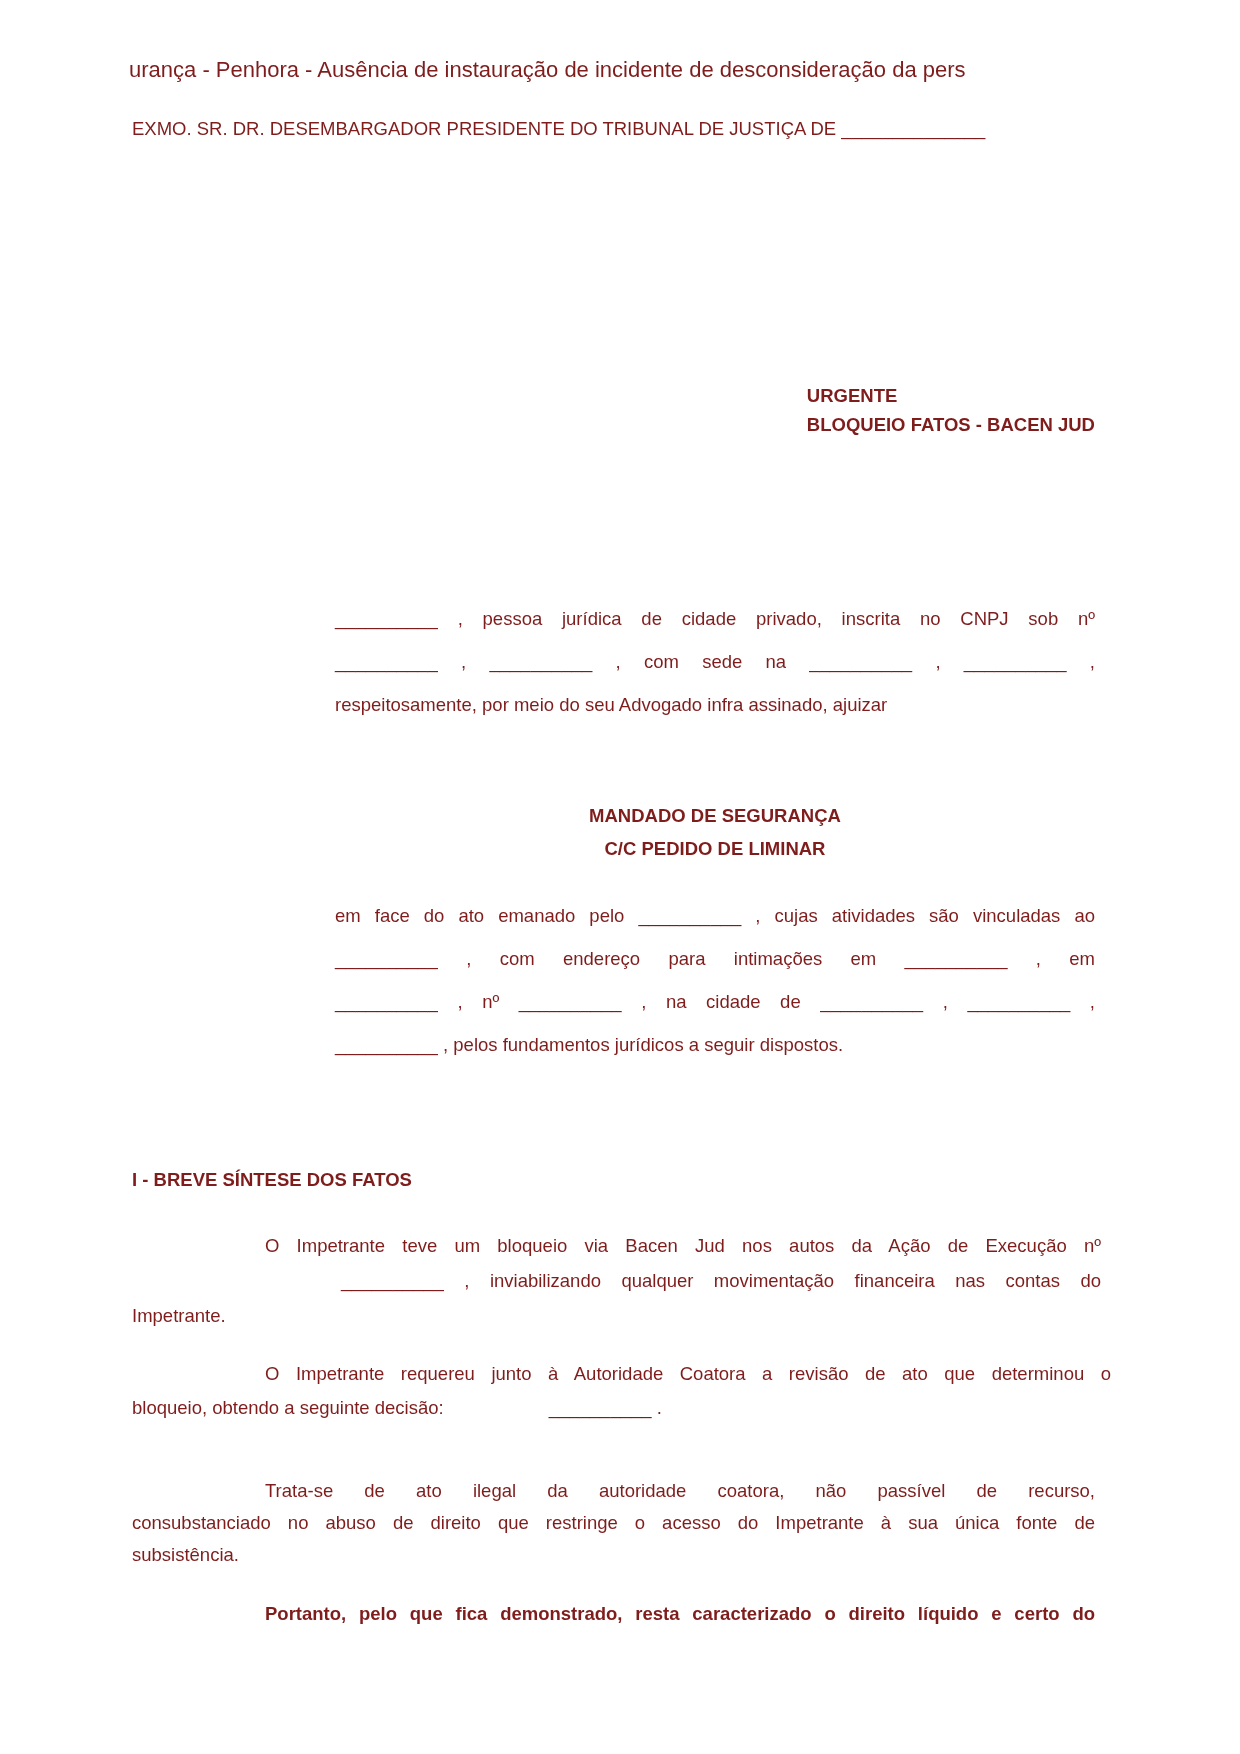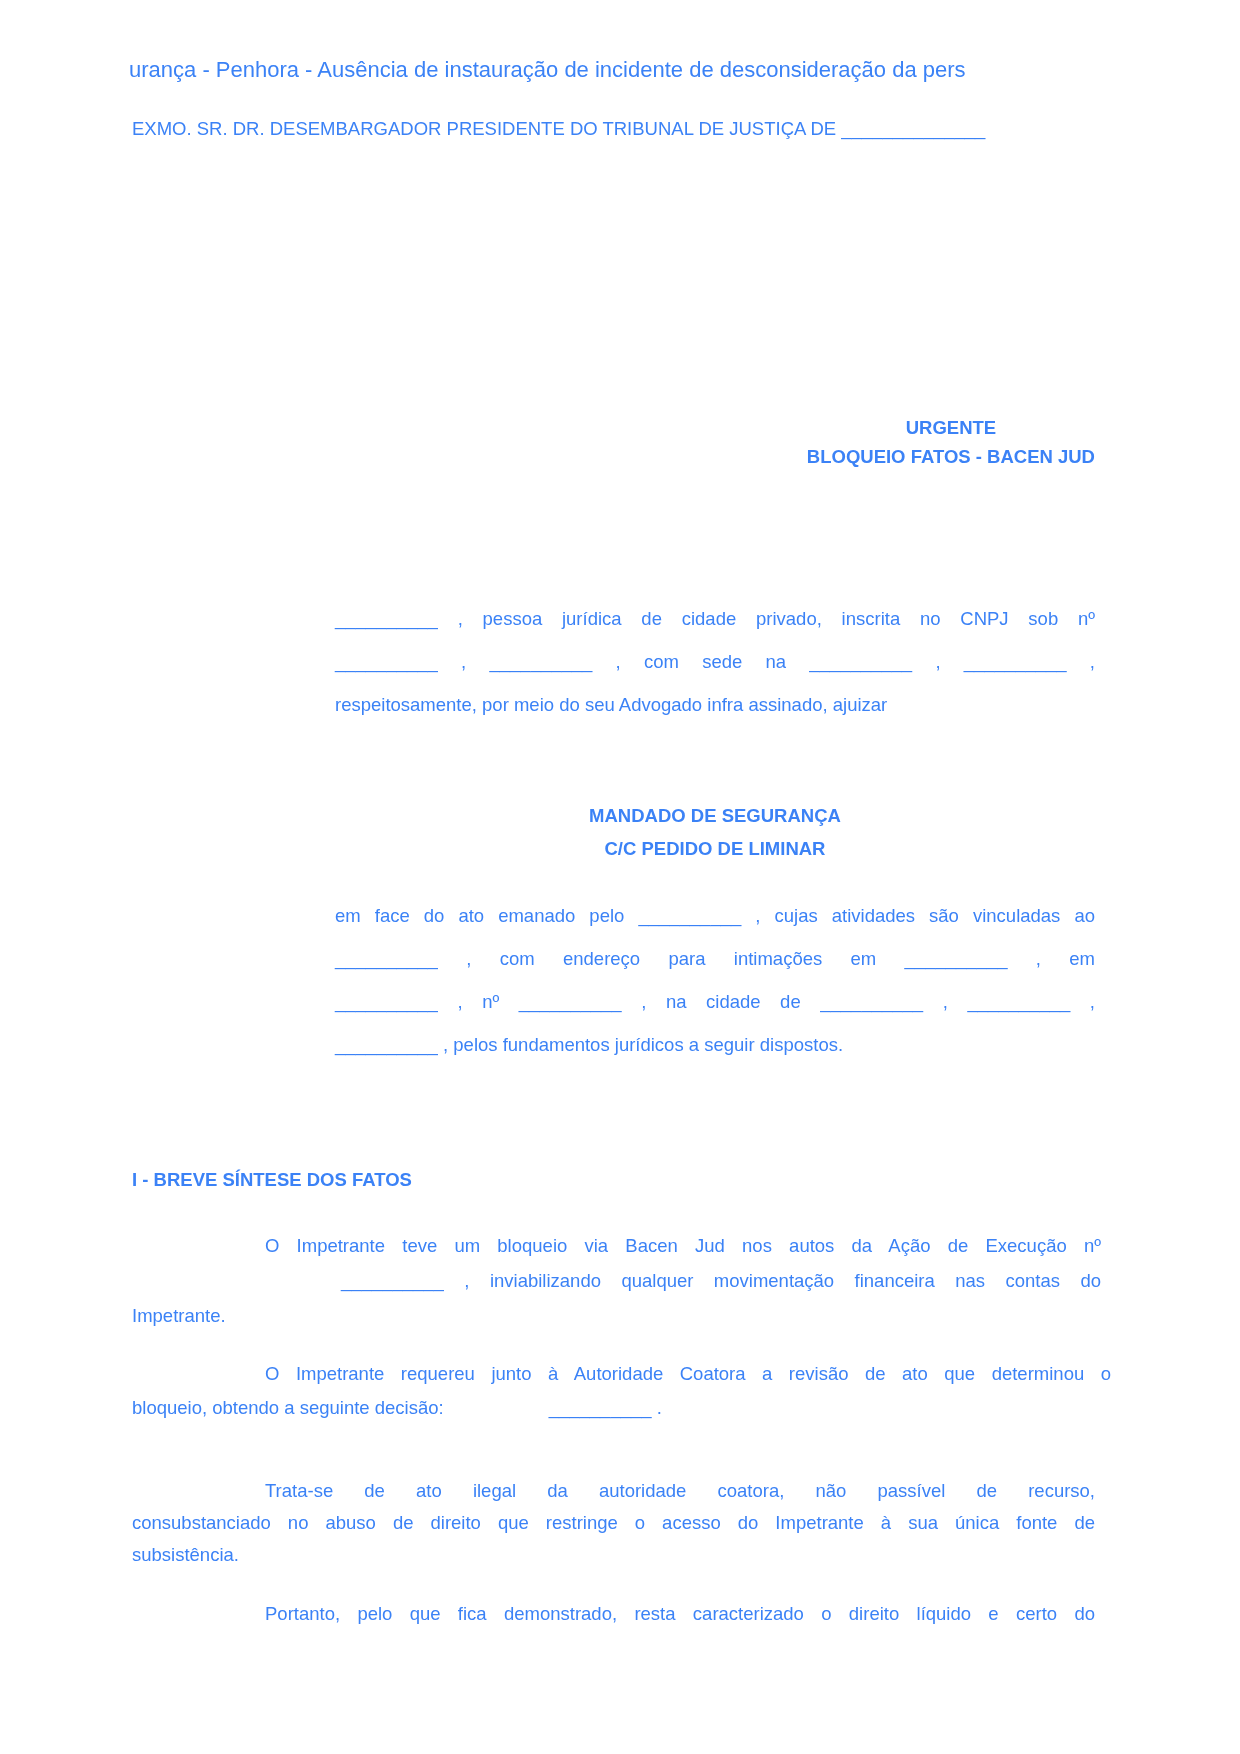--- a/index.html
+++ b/index.html
@@ -1,46 +1,46 @@
 <!DOCTYPE html>
 <html><head>
 <meta charset="utf-8">
 <style>
   html,body { margin:0; padding:0; background:#f0f0f0; }
   .page {
     position:relative;
     width:1240px;
     height:1754px;
     background:#ffffff;
-    color:#3b82f6;
+    color:#7f1d1d;
     font-family:"Liberation Sans","DejaVu Sans",sans-serif;
     font-size:18.5px;
     margin:0 auto;
     overflow:hidden;
   }
   .doc-title {
     position:absolute; top:57px; left:129px; width:966px;
     font-size:22px; white-space:nowrap; overflow:hidden;
   }
   .addressee { position:absolute; top:118px; left:132px; white-space:nowrap; }
   .urgent {
     position:absolute; top:381px; right:145px;
-    text-align:center; font-weight:bold; line-height:29px; white-space:nowrap;margin-top:32px;
+    text-align:left; font-weight:bold; line-height:29px; white-space:nowrap;
   }
   .qual { position:absolute; top:597px; left:335px; right:145px; line-height:43px; }
   .action-title {
     position:absolute; top:799px; left:335px; right:145px;
     text-align:center; font-weight:bold; line-height:33px;
   }
   .respond { position:absolute; top:894px; left:335px; right:145px; line-height:43px; }
   .sec-heading { position:absolute; top:1169px; left:132px; font-weight:bold; white-space:nowrap; }
   .p3 { position:absolute; top:1228px; left:132px; right:139px; line-height:35px; }
   .p4 { position:absolute; top:1357px; left:132px; right:129px; line-height:34px; }
   .p5 { position:absolute; top:1475px; left:132px; right:145px; line-height:32px; }
-  .p6 { position:absolute; top:1603px; left:132px; right:145px; }
+  .p6 { position:absolute; top:1603px; left:132px; right:145px;font-weight:bold; }
   .footer { position:absolute; top:1661px; left:0; width:100%; text-align:center; }
   .just { text-align:justify; text-align-last:justify; }
   .indent1 { padding-left:133px; }
   .indent2 { padding-left:209px; }
   .spacer { display:inline-block; width:105px; }
   .b { font-weight:normal; }
 </style>
 </head>
 <body>
 

